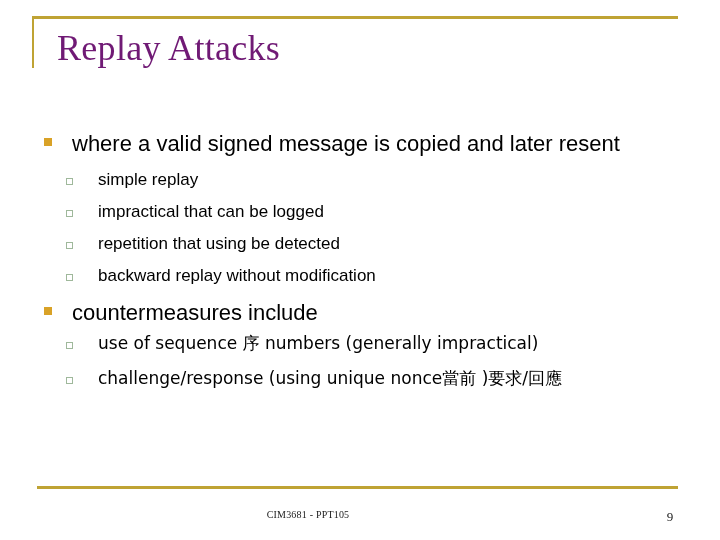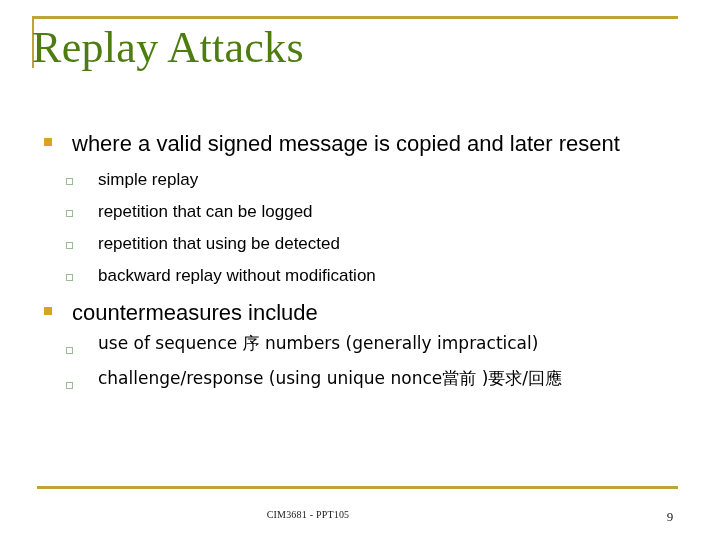--- a/index.html
+++ b/index.html
@@ -38,27 +38,27 @@
     left: 37px;
     top: 486px;
     width: 641px;
     height: 3px;
     background: #bfa334;
   }
 
   
   .slide-title {
     position: absolute;
-    left: 32px;
+    left: 57px;
     top: 24px;
     width: 640px;
     font-family: "Liberation Serif", serif;
-    font-size: 44px;
+    font-size: 36px;
     line-height: 48px;
-    color: #4d7c0f;
+    color: #701a75;
     letter-spacing: 0.3px;
     white-space: nowrap;
   }
 
   
   .body-area {
     position: absolute;
     left: 36px;
     top: 128px;
     width: 656px;
@@ -112,21 +112,21 @@
     flex: 1 1 auto;
     font-size: 17px;
     line-height: 21px;
     color: #000000;
   }
 
   .group-simple .lvl2 { margin-bottom: 11px; }
   .group-simple { margin-top: 10px; }
 
   .group-counter { margin-top: 5px; }
-  .group-counter .lvl2 { margin-bottom: 14px; align-items: flex-end; }
+  .group-counter .lvl2 { margin-bottom: 14px; }
   .group-counter .lvl2 .text { font-size: 17px; }
 
   .cjk {
     font-family: "DejaVu Sans", sans-serif;
   }
 
   
   .footer-center {
     position: absolute;
     left: 0;
@@ -171,21 +171,21 @@
       <div class="lvl2">
         <span class="marker">
             <i></i>
           </span>
         <span class="text">simple replay</span>
       </div>
       <div class="lvl2">
         <span class="marker">
             <i></i>
           </span>
-        <span class="text">repetition that can be logged</span>
+        <span class="text">impractical that can be logged</span>
       </div>
       <div class="lvl2">
         <span class="marker">
             <i></i>
           </span>
         <span class="text">repetition that using be detected</span>
       </div>
       <div class="lvl2">
         <span class="marker">
             <i></i>

